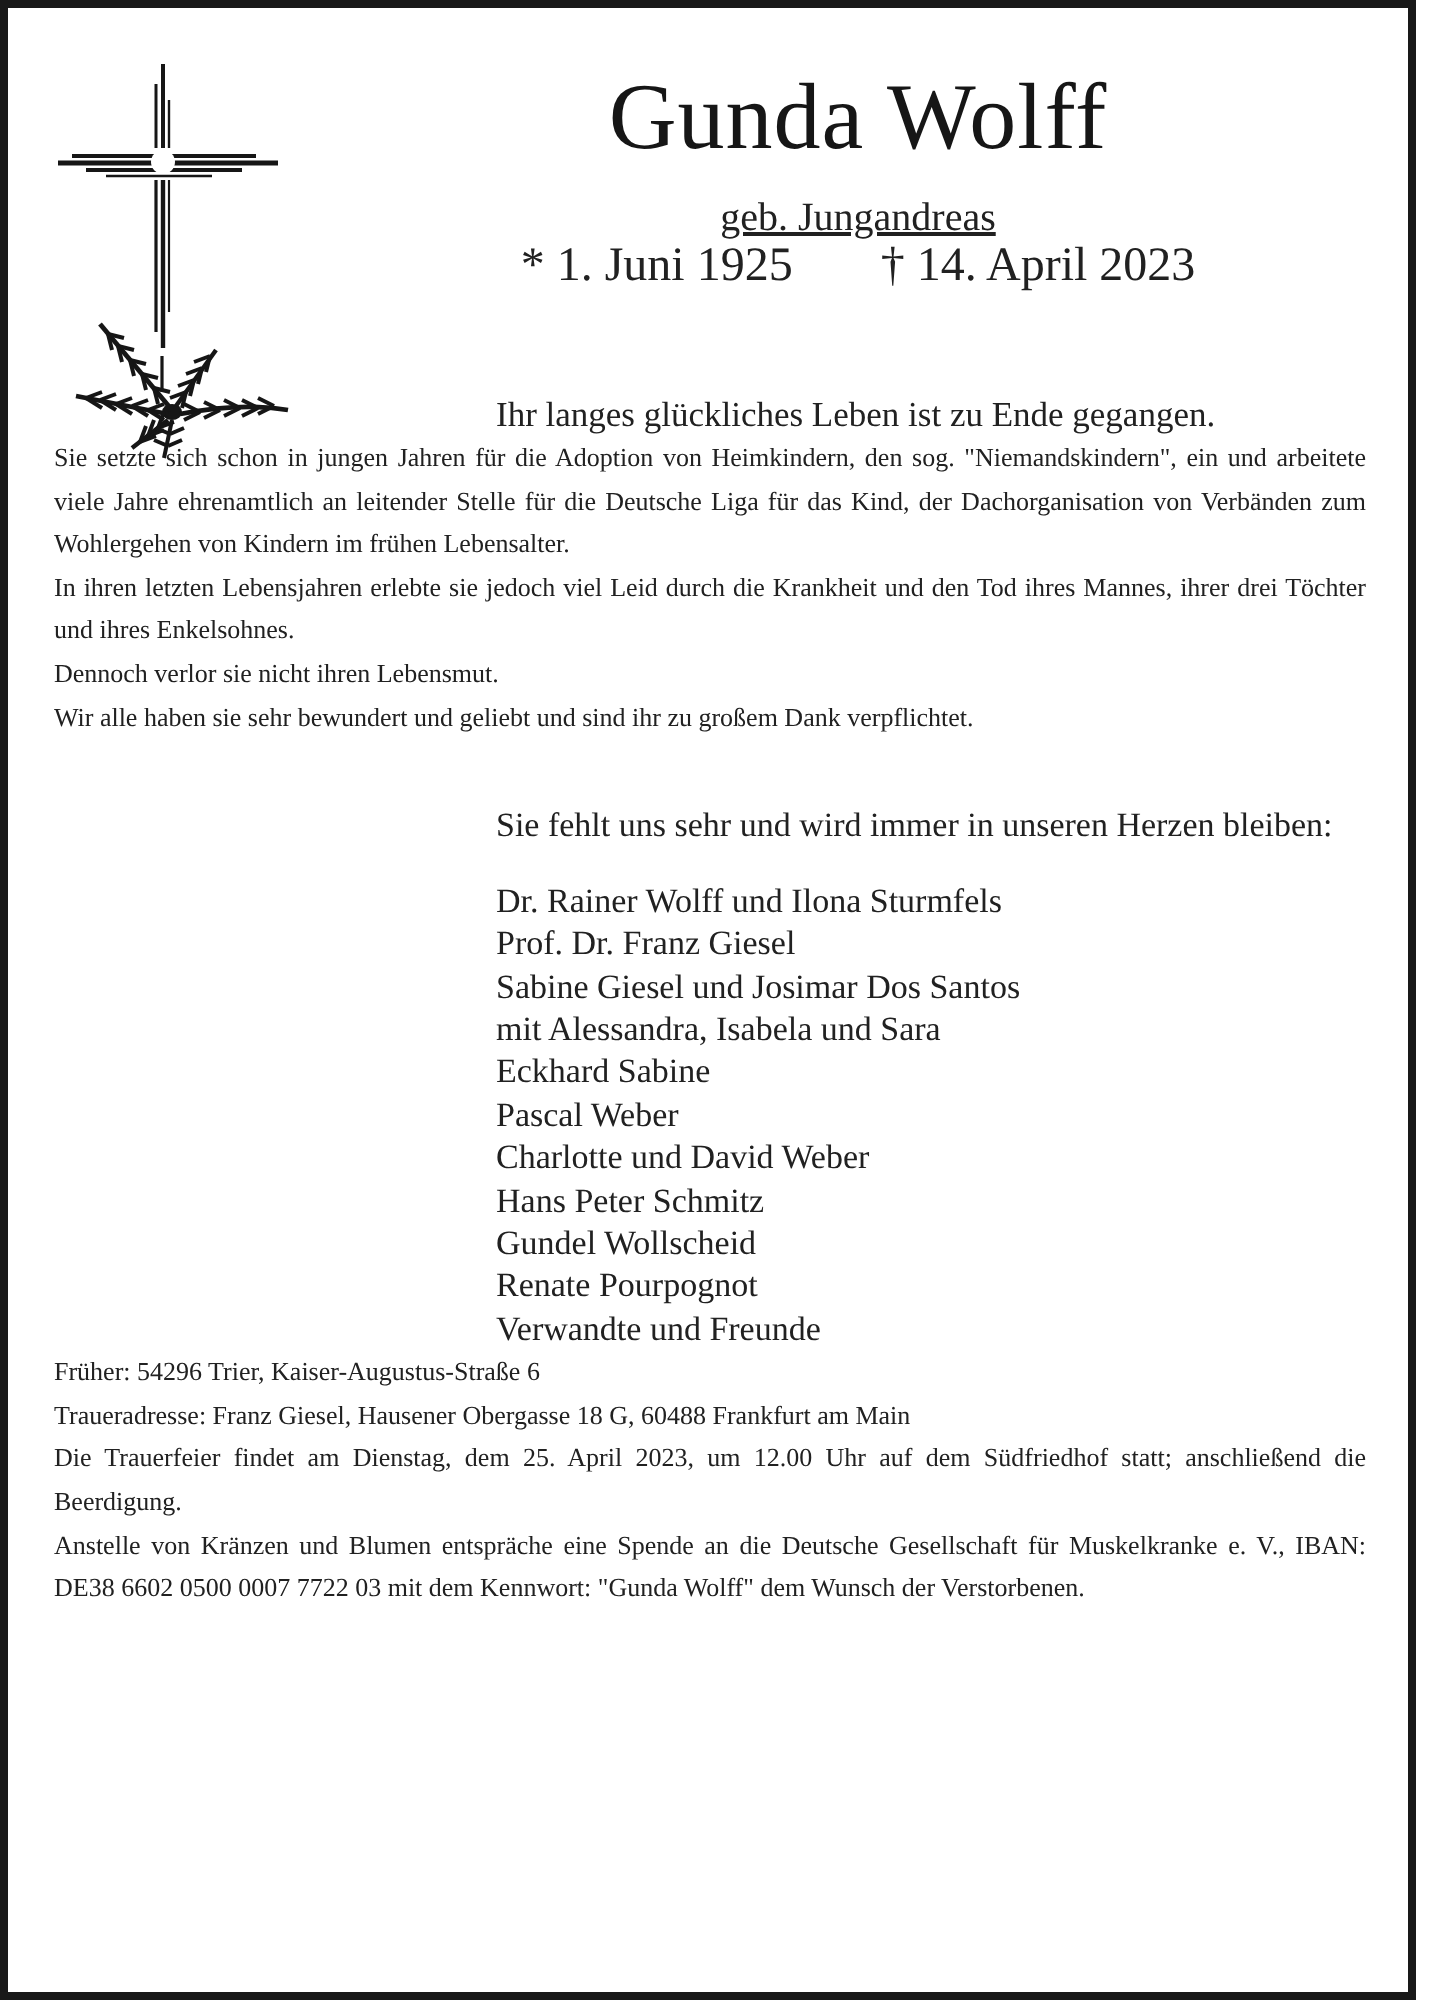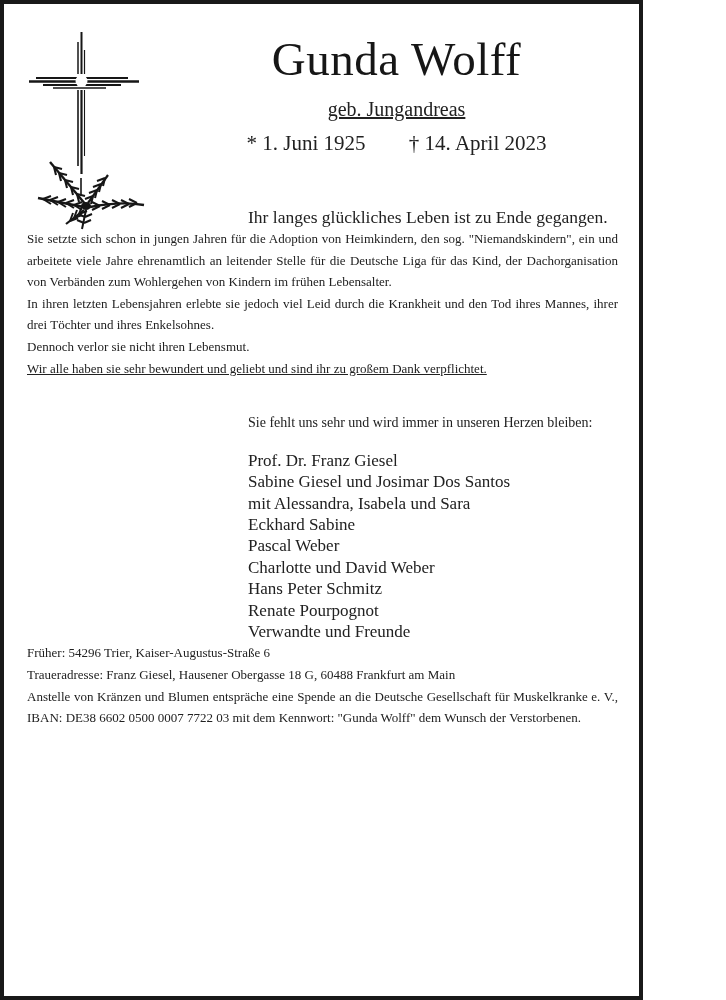--- a/index.html
+++ b/index.html
@@ -1,18 +1,18 @@
 <!DOCTYPE html>
 <html lang="de"><head>
 <meta charset="utf-8">
 <style>
   html, body { margin:0; padding:0; background:#ffffff; }
   .page {
     position: relative;
-    width: 643px;
+    width: 708px;
     height: 1000px;
     box-sizing: border-box;
     background: #ffffff;
     border: 4px solid #191919;
     padding: 0 21px 0 23px;
     font-family: "Liberation Serif", serif;
     color: #212121;
     overflow: hidden;
   }
   .memorial-art {
@@ -36,43 +36,42 @@
     letter-spacing: 0.5px;
     color: #161616;
   }
   .maiden-name {
     margin-top: 13px;
     font-size: 20px;
     line-height: 24px;
     text-decoration: underline;
   }
   .dates {
-    margin-top: 10px;
-    font-size: 21px;
+    font-size: 24px;
     line-height: 25px;
   }
   .dates .birth { margin-right: 38px; }
   .opening-line {
     margin: 50px 0 0 221px;
     font-size: 17.5px;
     line-height: 22px;
   }
   p.body-par {
     margin: 0;
     font-size: 13px;
     line-height: 21.6px;
     text-align: justify;
   }
   .p-life      { margin-top: 24px; }
   .p-loss      { margin-top: 7px; }
   .p-courage   { margin-top: 6px;  text-align: left; }
-  .p-gratitude { margin-top: 7px;  text-align: left; text-decoration: underline; }
+  .p-gratitude { margin-top: 7px;  text-align: left; }
   .farewell-line {
     margin: 33px 0 16px 221px;
-    font-size: 14px;
+    font-size: 17px;
     line-height: 21.6px;
   }
   .mourners {
     margin: 13px 0 0 221px;
     font-size: 17px;
     line-height: 21.4px;
   }
   .former-address   { margin-top: 37px; text-align: left; }
   .mourning-address { margin-top: 12px; text-align: left; }
   .p-funeral        { margin-top: 12px; }
@@ -178,28 +177,31 @@
   <div class="opening-line">Ihr langes glückliches Leben ist zu Ende gegangen.</div>
 
   <p class="body-par p-life">Sie setzte sich schon in jungen Jahren für die Adoption von Heimkindern, den sog. "Niemandskindern", ein und arbeitete viele Jahre ehrenamtlich an leitender Stelle für die Deutsche Liga für das Kind, der Dachorganisation von Verbänden zum Wohlergehen von Kindern im frühen Lebensalter.</p>
   <p class="body-par p-loss">In ihren letzten Lebensjahren erlebte sie jedoch viel Leid durch die Krankheit und den Tod ihres Mannes, ihrer drei Töchter und ihres Enkelsohnes.</p>
   <p class="body-par p-courage">Dennoch verlor sie nicht ihren Lebensmut.</p>
   <p class="body-par p-gratitude">Wir alle haben sie sehr bewundert und geliebt und sind ihr zu großem Dank verpflichtet.</p>
 
   <div class="farewell-line">Sie fehlt uns sehr und wird immer in unseren Herzen bleiben:</div>
 
   <div class="mourners">
+    <div>Dr. Rainer Wolff und Ilona Sturmfels</div>
     <div>Prof. Dr. Franz Giesel</div>
     <div>Sabine Giesel und Josimar Dos Santos</div>
     <div>mit Alessandra, Isabela und Sara</div>
     <div>Eckhard Sabine</div>
     <div>Pascal Weber</div>
     <div>Charlotte und David Weber</div>
     <div>Hans Peter Schmitz</div>
+    <div>Gundel Wollscheid</div>
     <div>Renate Pourpognot</div>
     <div>Verwandte und Freunde</div>
   </div>
 
   <p class="body-par former-address">Früher: 54296 Trier, Kaiser-Augustus-Straße 6</p>
   <p class="body-par mourning-address">Traueradresse: Franz Giesel, Hausener Obergasse 18 G, 60488 Frankfurt am Main</p>
+  <p class="body-par p-funeral">Die Trauerfeier findet am Dienstag, dem 25. April 2023, um 12.00 Uhr auf dem Südfriedhof statt; anschließend die Beerdigung.</p>
   <p class="body-par p-donation">Anstelle von Kränzen und Blumen entspräche eine Spende an die Deutsche Gesellschaft für Muskelkranke e. V., IBAN: DE38 6602 0500 0007 7722 03 mit dem Kennwort: "Gunda Wolff" dem Wunsch der Verstorbenen.</p>
 
 </div>
 
 </body></html>

